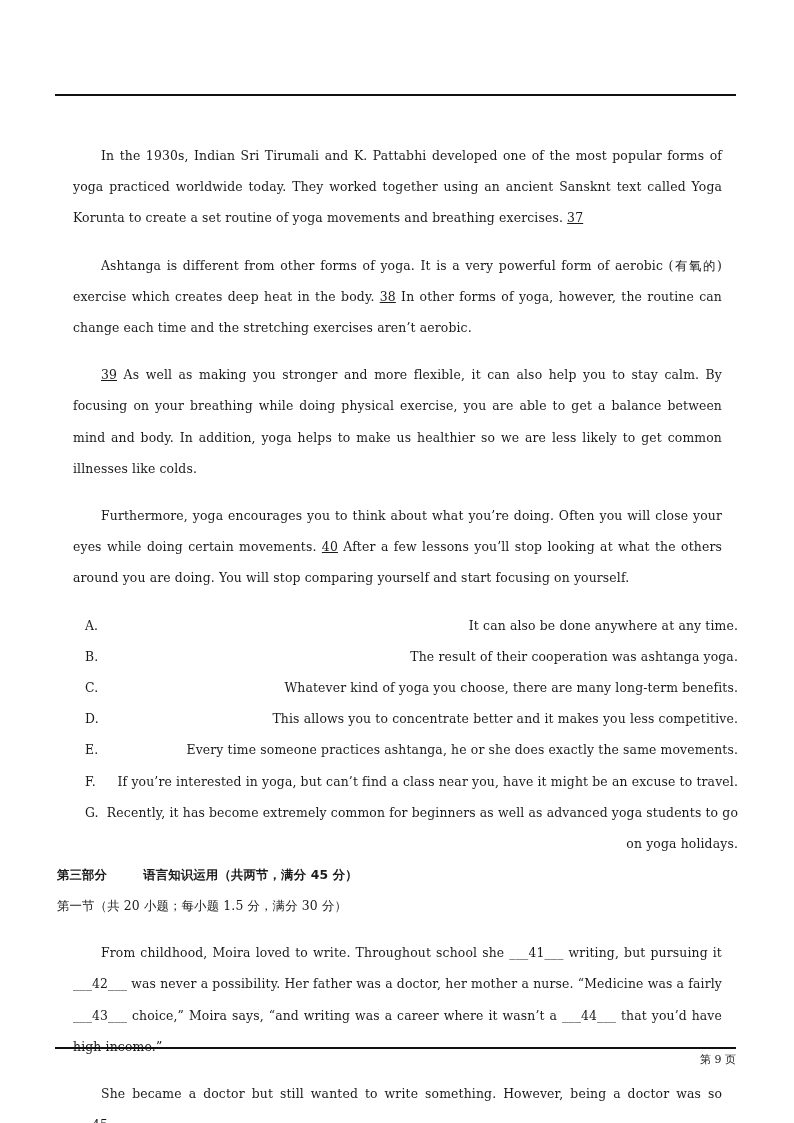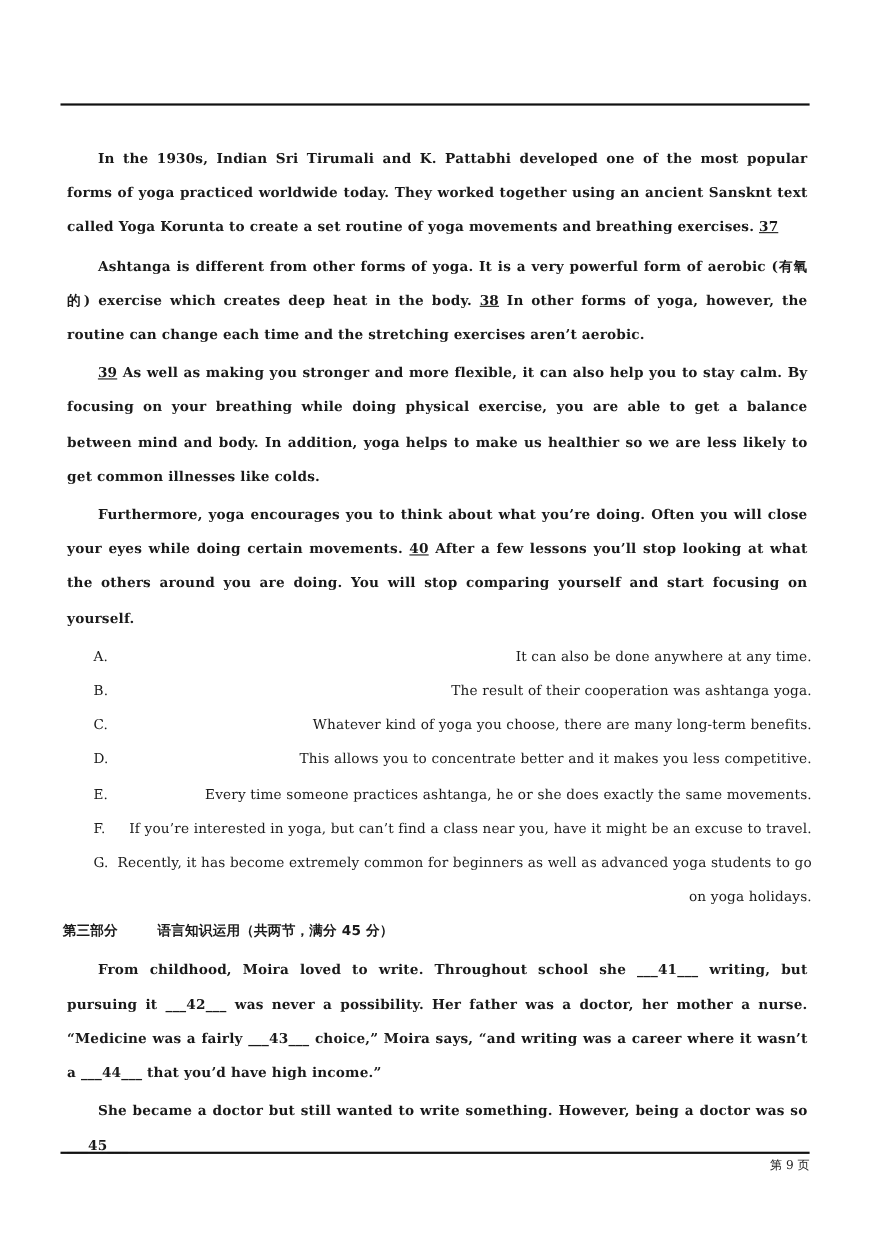--- a/index.html
+++ b/index.html
@@ -13,21 +13,21 @@
       background: #111;
     }
     .rule-bottom {
       position: absolute; left: 55px; top: 1047px; width: 681px; height: 2px;
       background: #111;
     }
     .content {
       position: absolute; left: 57px; top: 124px; width: 681px;
       font-size: 12.4px; letter-spacing: 0.15px;
     }
-    .para { line-height: 31.2px; text-align: justify; text-align-last: left; margin: 4px; font-weight: bold; }
+    .para { line-height: 31.2px; text-align: justify; text-align-last: left; margin: 16px; }
     .indent { text-indent: 28px; }
     .u { text-decoration: underline; }
     .opt { display: flex; line-height: 31.2px; padding-left: 28px; margin: 0; }
     .opt .letter { width: 21px; flex: 0 0 21px; }
     .opt .text { flex: 1; text-align: right; }
     .section-heading {
       font-family: "DejaVu Sans", "Liberation Sans", sans-serif;
       font-weight: bold; font-size: 12.4px; line-height: 31px; margin: 0;
     }
     .section-heading .gap { display: inline-block; width: 36px; }
@@ -78,20 +78,21 @@
         <span class="text">If you’re interested in yoga, but can’t find a class near you, have it might be an excuse to travel.</span>
       </p>
     <p class="opt">
         <span class="letter">G.</span>
         <span class="text">Recently, it has become extremely common for beginners as well as advanced yoga students to go on yoga holidays.</span>
       </p>
   </div>
 
   <p class="section-heading"><span>第三部分</span><span class="gap"></span><span>语言知识运用（共两节，满分 45 分）</span></p>
 
+  <p class="sub">第一节（共 20 小题；每小题 1.5 分，满分 30 分）</p>
 
 
   <p class="para indent">From childhood, Moira loved to write. Throughout school she ___41___ writing, but pursuing it ___42___ was never a possibility. Her father was a doctor, her mother a nurse. “Medicine was a fairly ___43___ choice,” Moira says, “and writing was a career where it wasn’t a ___44___ that you’d have high income.”</p>
 
   <p class="para indent">She became a doctor but still wanted to write something. However, being a doctor was so ___45___</p>
 
 </div>
 
 <div class="rule-bottom"></div>
 <div class="page-num">第 9 页</div>

